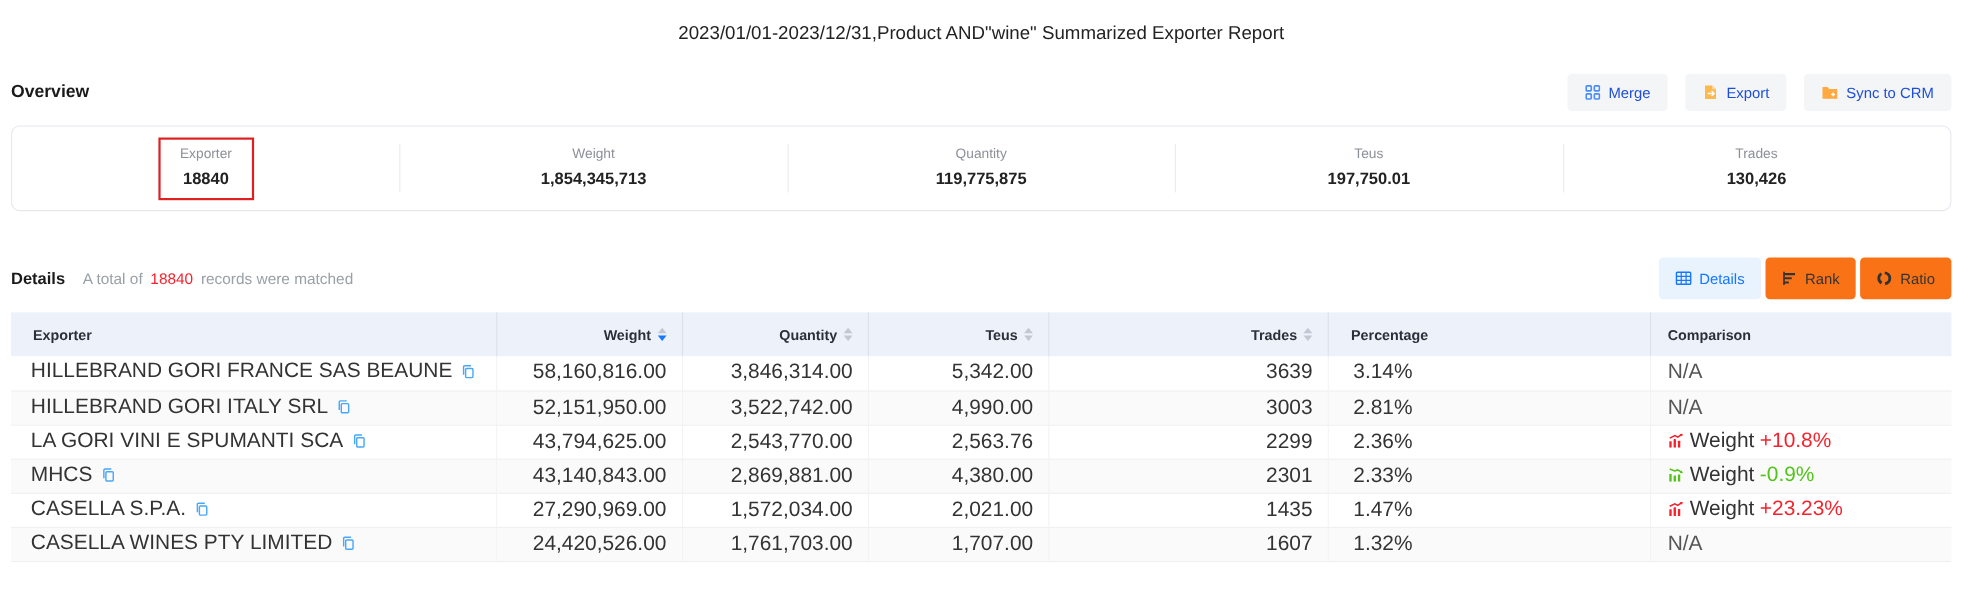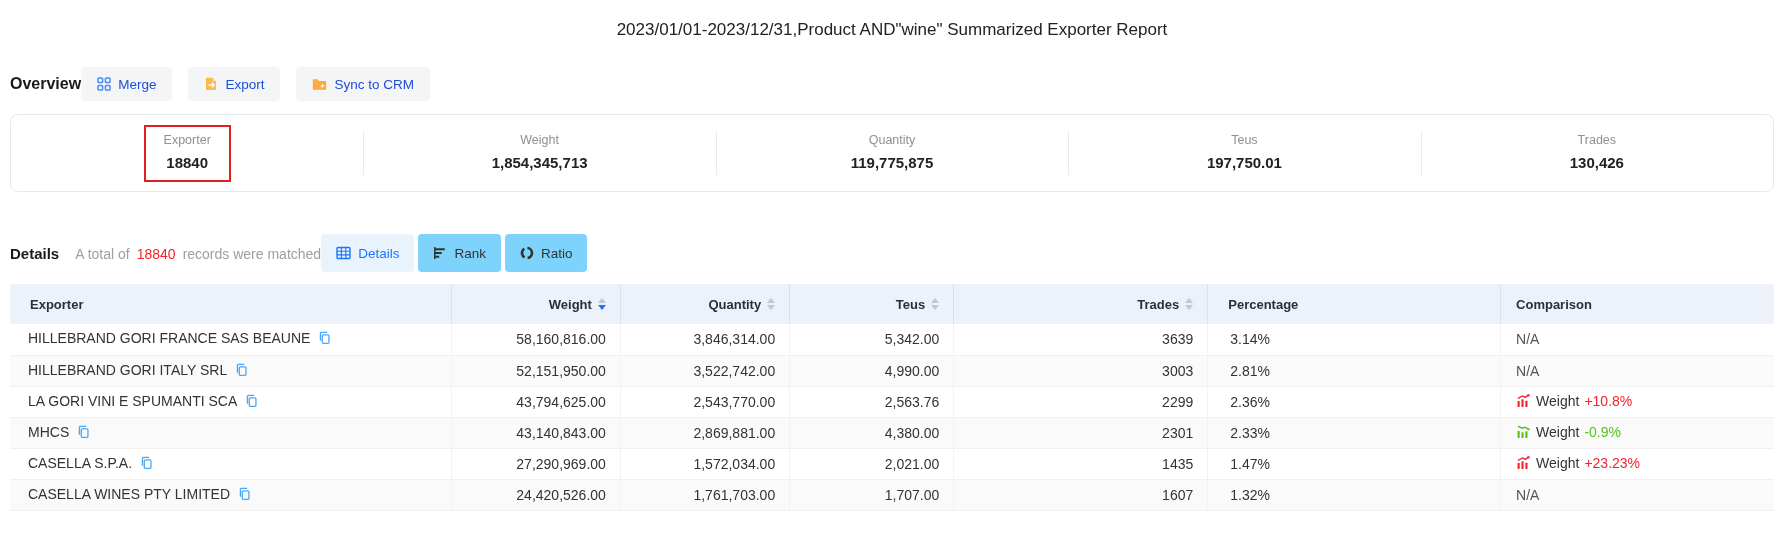--- a/index.html
+++ b/index.html
@@ -4,21 +4,21 @@
 <style>
   * { margin:0; padding:0; box-sizing:border-box; }
   html,body { width:1784px; height:547px; overflow:hidden; background:#fff;
               font-family:"Liberation Sans", sans-serif; color:#333; }
   .page { padding:0 10px; }
 
   
   .title { text-align:center; padding-top:20px; font-size:17px; color:#222; }
 
   
-  .section-row { display:flex; justify-content:flex-start; align-items:center; }
+  .section-row { display:flex; justify-content:space-between; align-items:center; }
   .overview-row { margin-top:26px; height:36px; }
   .overview-row h2 { font-size:16px; font-weight:bold; color:#1a1a1a; }
   .toolbar { display:flex; gap:16px; }
   .tool-btn { display:inline-flex; align-items:center; gap:7px; border:none; cursor:pointer;
               background:#f4f5f7; border-radius:4px; padding:0 16px; height:34px;
               font-size:13.5px; color:#1d4ed8; font-family:inherit; }
   .tool-btn svg { display:block; }
 
   
   .stats-card { margin-top:12px; display:flex; align-items:center; height:78px;
@@ -33,33 +33,33 @@
   .stat-value { font-size:15px; font-weight:600; color:#222; }
 
   
   .details-row { margin-top:42px; height:38px; }
   .details-left { display:flex; align-items:baseline; }
   .details-left h2 { font-size:15px; font-weight:bold; color:#1a1a1a; margin-right:16px; }
   .sum-gray { font-size:14px; color:#9aa0a6; }
   .sum-count { font-size:14px; color:#f5222d; margin:0 7px; }
   .view-switch { display:flex; gap:4px; }
   .view-btn { display:inline-flex; align-items:center; gap:7px; border:none; cursor:pointer;
-              background:#7dd3fc; border-radius:4px; padding:0 15px; height:38px;
+              background:#f97316; border-radius:4px; padding:0 15px; height:38px;
               font-size:13.5px; color:#333; font-family:inherit; }
   .view-btn.active { background:#e8f3fe; color:#1677ff; }
   .view-btn svg { display:block; }
 
   
   table { width:100%; border-collapse:collapse; table-layout:fixed; margin-top:12px; }
   col.c1{width:25%} col.c2{width:9.6%} col.c3{width:9.6%} col.c4{width:9.3%}
   col.c5{width:14.4%} col.c6{width:16.6%} col.c7{width:auto}
   thead th { background:#edf1f9; height:40px; font-size:13px; font-weight:bold; color:#2b2f36;
              border-right:1px solid #dbe0ec; }
   thead th:last-child { border-right:none; }
-  tbody td { height:31px; font-size:14px; color:#333; border-bottom:1px solid #f0f0f0;
+  tbody td { height:31px; font-size:19px; color:#333; border-bottom:1px solid #f0f0f0;
              border-right:1px solid #f3f3f3; background:#fff; }
   tbody td:last-child { border-right:none; }
   tbody tr:nth-child(even) td { background:#fafafa; }
   .al-left { text-align:left; padding-left:22px; }
   .al-right { text-align:right; padding-right:14px; }
   td.exp { padding-left:18px; }
   th.al-left { padding-left:20px; }
   td.cmp, th.cmp { padding-left:15px; }
   .th-wrap { display:inline-flex; align-items:center; gap:6px; }
   .carets { display:inline-flex; flex-direction:column; gap:2px; cursor:pointer; }

